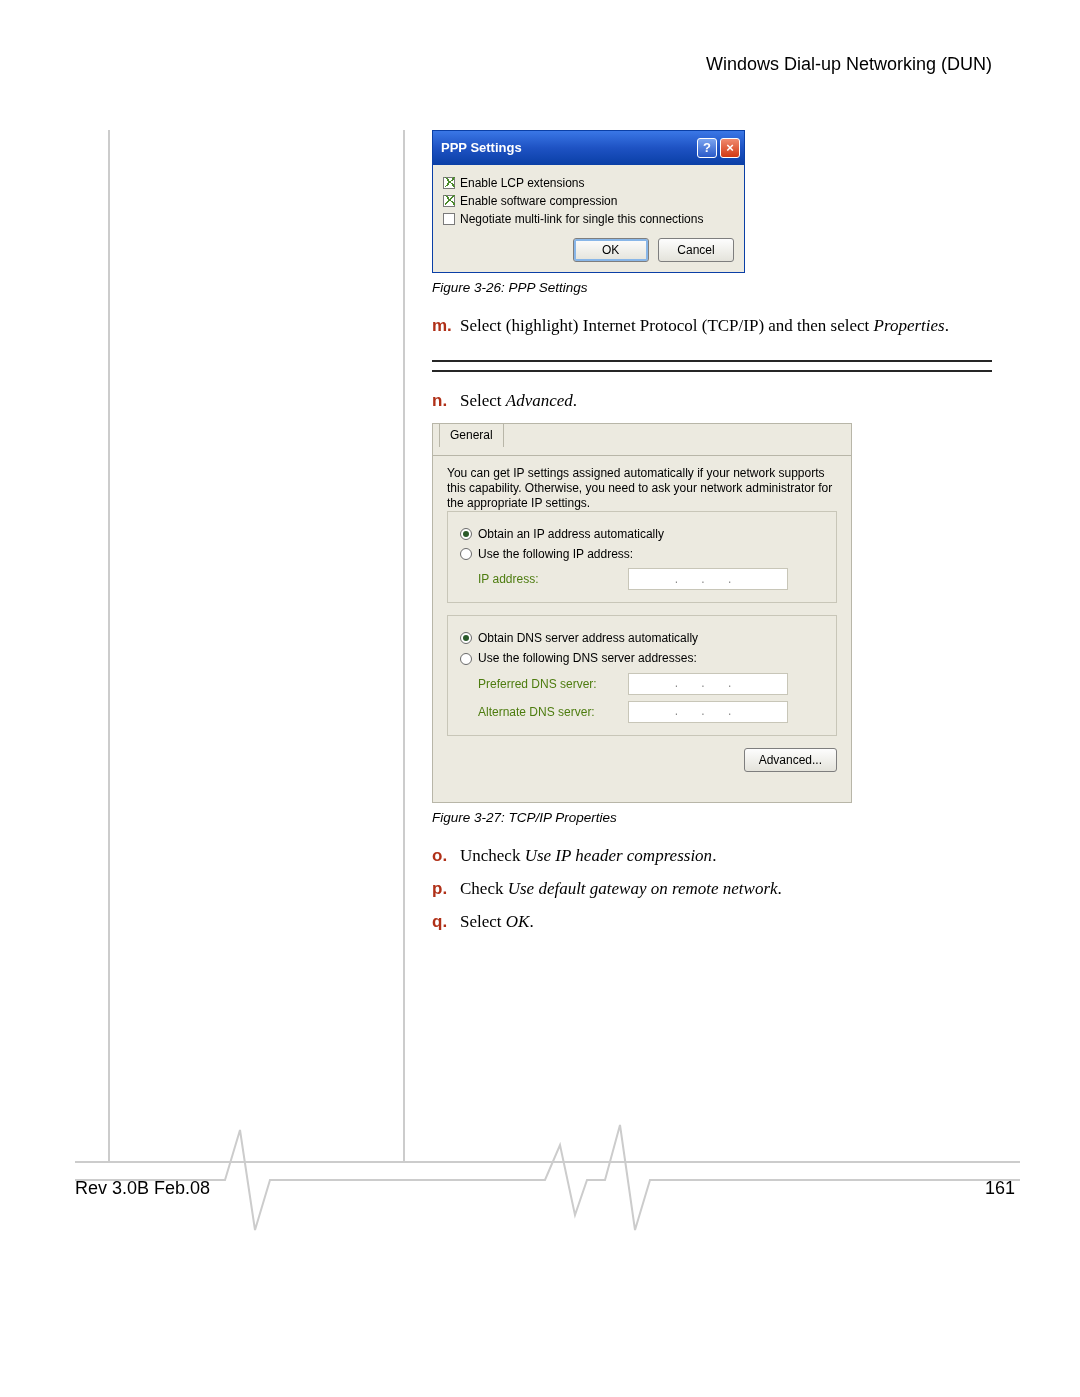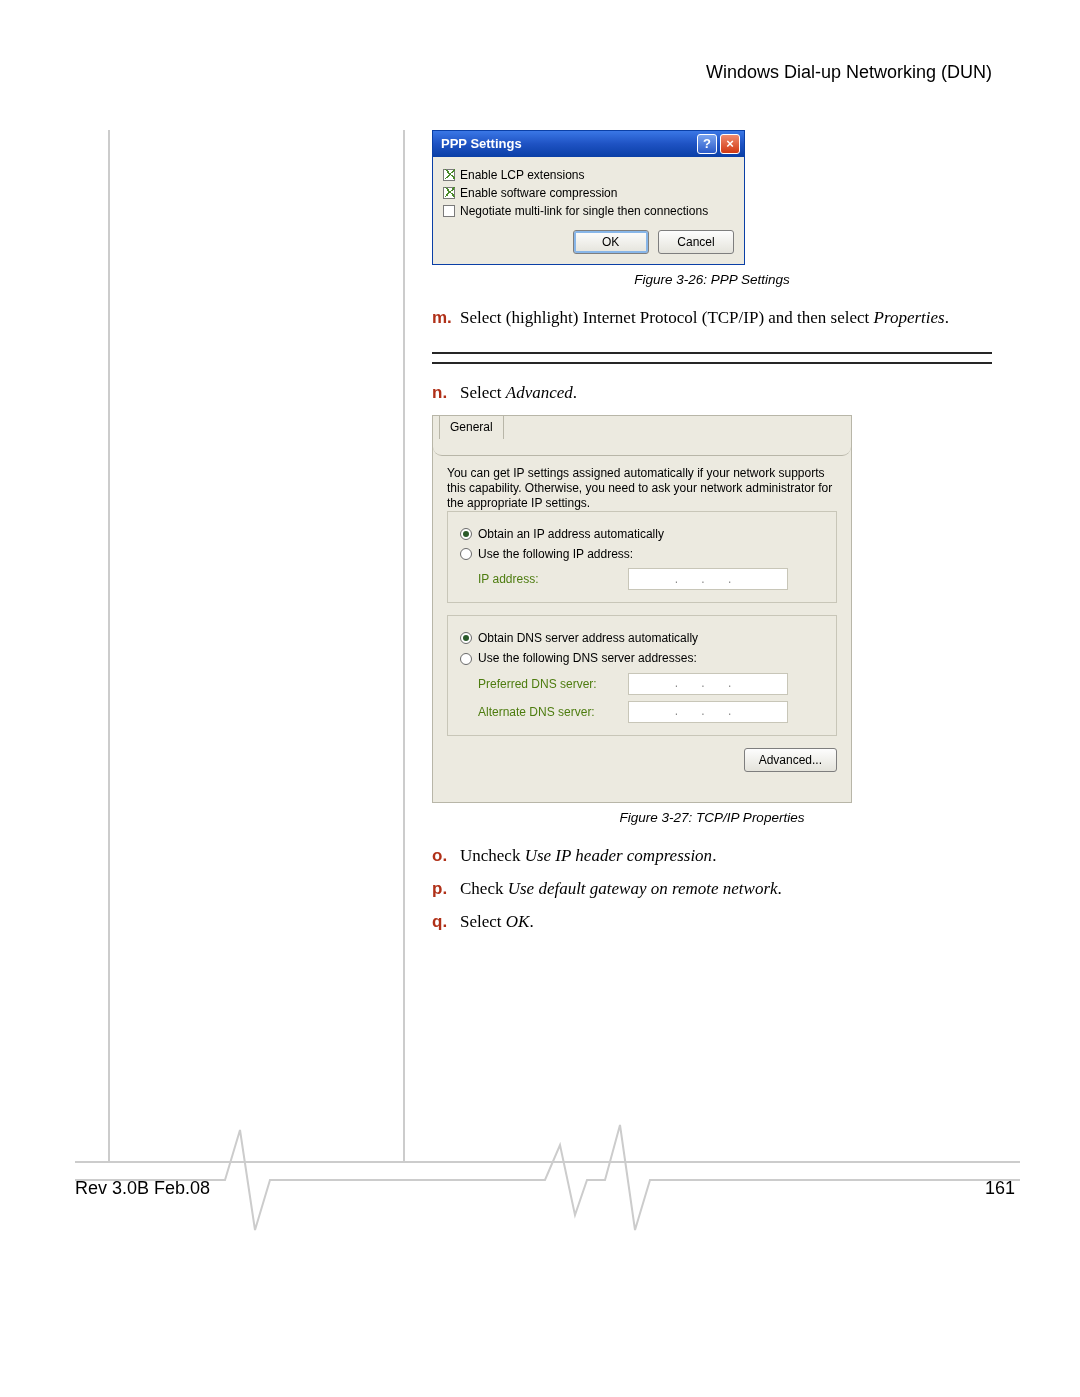--- a/index.html
+++ b/index.html
@@ -7,21 +7,21 @@
     margin: 0;
     background: #fff;
     font-family: Arial, Helvetica, sans-serif;
     width: 1080px;
     height: 1397px;
     position: relative;
     color: #000;
   }
   .page-header {
     position: absolute;
-    top: 62px;
+    top: 54px;
     right: 88px;
     font-size: 18px;
   }
   
   .vline { position: absolute; background: #ccc; }
   .vline-left  { left: 108px; top: 130px; width: 2px; height: 1032px; }
   .vline-mid   { left: 403px; top: 130px; width: 2px; height: 1032px; }
   .hline-bottom{ position:absolute; left:75px; right:60px; top:1161px; height:2px; background:#ccc; }
 
   .content {
@@ -34,21 +34,21 @@
   }
 
   
   .dlg-ppp {
     width: 313px;
     border: 1px solid #0a3fa6;
     background: #eceae0;
     font-family: Tahoma, Arial, sans-serif;
   }
   .dlg-ppp .titlebar {
-    height: 26px;
+    height: 34px;
     background: linear-gradient(to bottom, #3a77e6 0%, #1e52c3 50%, #0a3fa6 100%);
     color: #fff;
     font-weight: bold;
     font-size: 13px;
     display: flex;
     align-items: center;
     padding: 0 4px 0 8px;
   }
   .dlg-ppp .titlebar .ttl { flex: 1; }
   .tb-btn {
@@ -81,21 +81,20 @@
     background:linear-gradient(to bottom,#fdfdfd,#e4e3db);
     font-size:12px; text-align:center; margin-left:6px;
     cursor:default;
   }
   .xp-btn.default { box-shadow: 0 0 0 2px #88b6e8 inset; }
 
   .fig-caption {
     font-style: italic;
     font-size: 13.5px;
     margin: 6px 0 18px 0;
-    text-align: center;
   }
 
   
   .step { display:flex; margin: 0 0 10px 0; }
   .step .lbl {
     width: 28px; flex-shrink:0;
     font-family: Arial, Helvetica, sans-serif;
     font-weight: bold; color:#b03018; font-size:17px;
   }
   .step .txt { flex:1; font-family: "Book Antiqua","Palatino Linotype",Georgia,serif; font-size:17px; }
@@ -114,21 +113,21 @@
     background:#eceae0; font-family: Tahoma, Arial, sans-serif;
     padding: 0 0 30px 0;
     position: relative;
   }
   .tab {
     position:absolute; top:-1px; left:6px;
     border:1px solid #b8b6a8; border-bottom:none;
     background:#eceae0; font-size:12px;
     padding:3px 10px 4px 10px;
   }
-  .tab-strip { height:40px; border-bottom:1px solid #b8b6a8; margin-bottom:10px;border-radius:9px; }
+  .tab-strip { height:32px; border-bottom:1px solid #b8b6a8; margin-bottom:10px; }
   .dlg-tcpip .inner { padding: 0 14px; font-size:12px; }
   .intro { font-size:12px; line-height:1.25; }
   .group {
     border:1px solid #c8c6b8; padding:10px 12px 12px 12px; margin-bottom:12px;
     position:relative;
   }
   .radio-row { display:flex; align-items:center; margin:4px 0;text-align:center; }
   .radio {
     width:12px; height:12px; border:1px solid #6a6a6a; border-radius:50%;
     background:#fff; margin-right:6px; position:relative; flex-shrink:0;
@@ -174,21 +173,21 @@
       <div class="cb-row">
         <span class="cb checked"></span>
         <span>Enable LCP extensions</span>
       </div>
       <div class="cb-row">
         <span class="cb checked"></span>
         <span>Enable software compression</span>
       </div>
       <div class="cb-row">
         <span class="cb"></span>
-        <span>Negotiate multi-link for single then connections</span>
+        <span>Negotiate multi-link for single this connections</span>
       </div>
       <div class="btnrow">
         <span class="xp-btn default">OK</span>
         <span class="xp-btn">Cancel</span>
       </div>
     </div>
   </div>
   <div class="fig-caption">Figure 3-26: PPP Settings</div>
 
   <div class="step">

